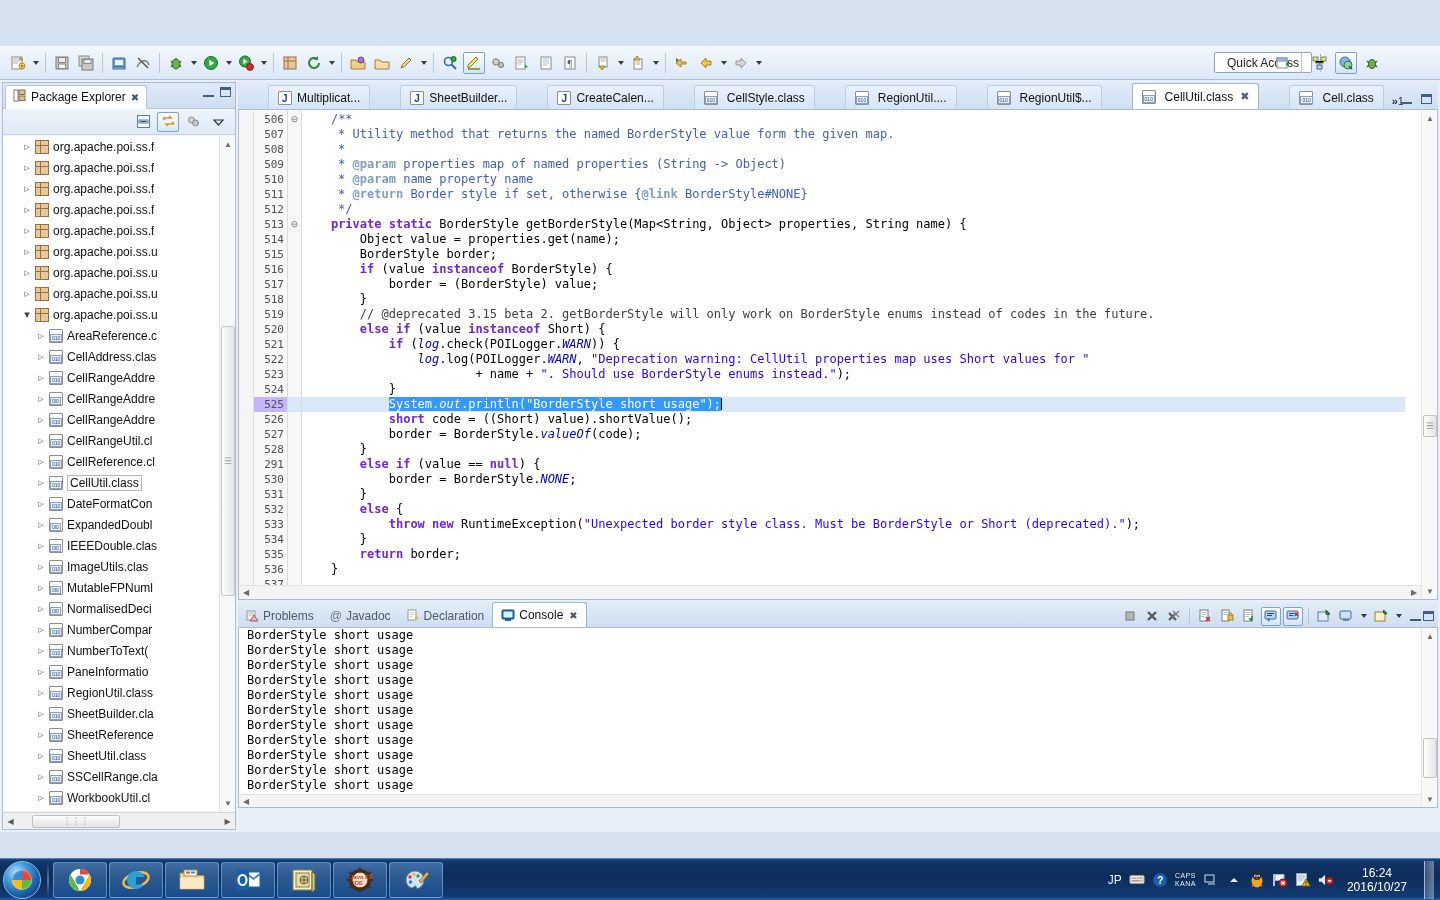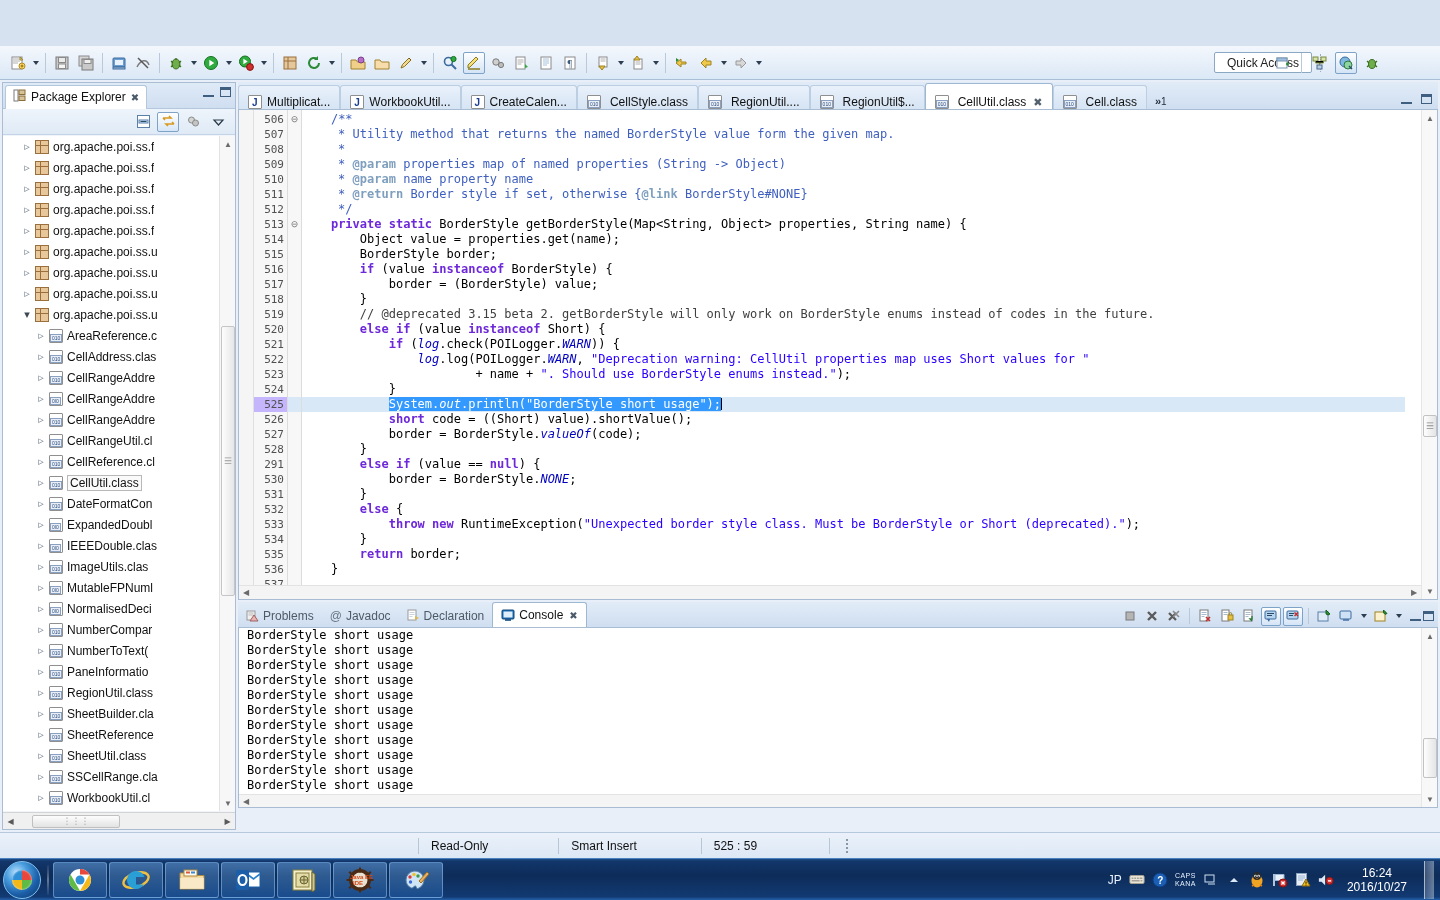--- a/index.html
+++ b/index.html
@@ -151,24 +151,24 @@
     position:absolute; left:1px; top:190px; width:14px; height:270px;
     background:linear-gradient(to right,#fdfdfd,#e6e6e6); border:1px solid #c5c5c5; border-radius:2px;
     display:flex;align-items:center;justify-content:center; color:#9a9a9a; font-size:9px;
   }
 
   
   .editor-area { position:absolute; left:238px; top:2px; width:1200px; height:518px; }
   .etabrow { height: 28px; display:flex; align-items:flex-end; position:relative;
     background: linear-gradient(to bottom,#e2ecf8,#cfdef0); border-bottom:1px solid #a8bdd4;}
   .etab {
-    height: 24px; display:flex; align-items:flex-end; gap:5px; padding:0 9px;
+    height: 24px; display:flex; align-items:center; gap:5px; padding:0 9px;
     font-size:12px; color:#111; white-space:nowrap;
     border-left:1px solid #bccee2; border-right:1px solid #bccee2; border-top:1px solid #bccee2;
-    border-radius:3px 3px 0 0; background:linear-gradient(to bottom,#e9f1fb,#d6e4f4);
+    border-radius:3px 3px 0 0; background:linear-gradient(to bottom,#e9f1fb,#d6e4f4);margin-left:30px;
   }
   .etab.active { background:#fff; border-color:#9fb8d2; height:26px; }
   .etab .closex { font-size:11px; color:#54616e; margin-left:2px;}
   .etab-overflow { display:flex; align-items:flex-end; padding:0 8px 2px 8px; font-size:11px; color:#22303d;}
   .etab-ctrls { position:absolute; right:6px; bottom:5px; display:flex; gap:9px; align-items:center;}
   .ic-java { width:14px;height:14px;flex:none;background:#fff;border:1px solid #8f8f8f;border-radius:1px;position:relative;}
   .ic-java::after{content:"J";position:absolute;left:3px;top:0px;font-size:10px;color:#1a3e8f;font-weight:bold;line-height:13px;}
 
   .code-wrap { position:absolute; left:0; top:28px; right:0; bottom:0; background:#fff; border:1px solid #a8bdd4; border-top:none;}
   .anno-ruler { position:absolute; left:0; top:0; width:15px; bottom:0; background:#f5f5f5; border-right:1px solid #e0e0e0;}
@@ -739,21 +739,21 @@
     </div>
 
     <div class="editor-area">
       <div class="etabrow" id="editor-tabs">
           <div class="etab">
             <span class="ic-java"></span>
             <span>Multiplicat...</span>
           </div>
           <div class="etab">
             <span class="ic-java"></span>
-            <span>WorkbookUtil...</span>
+            <span>SheetBuilder...</span>
           </div>
           <div class="etab">
             <span class="ic-java"></span>
             <span>CreateCalen...</span>
           </div>
           <div class="etab">
             <span class="ic-class"></span>
             <span>CellStyle.class</span>
           </div>
           <div class="etab">
@@ -995,38 +995,20 @@
           <div class="cvs-thumb"></div>
           <div class="tv-arrow" style="position:absolute;bottom:0;left:0">▼</div>
         </div>
         <div class="console-hscroll">
           <div class="ch-arrow">◀</div>
         </div>
       </div>
     </div>
   </div>
 
-  <div class="statusbar">
-    <div style="width:238px"></div>
-    <div style="width:180px"></div>
-    <div class="sb-seg">Read-Only</div>
-    <div style="width:58px"></div>
-    <div class="sb-seg">Smart Insert</div>
-    <div style="width:52px"></div>
-    <div class="sb-seg">525 : 59</div>
-    <div style="width:60px"></div>
-    <div class="sb-seg">
-      <span class="sb-dots">
-          <i></i>
-          <i></i>
-          <i></i>
-          <i></i>
-        </span>
-    </div>
-  </div>
 
   <div class="taskbar">
     <div class="startorb">
         <span class="orb-inner"></span>
       </div>
     <div class="tasksep"></div>
     <div class="taskitem">
       <svg width="26" height="26" viewBox="0 0 26 26">
         <circle cx="13" cy="13" r="11" fill="#fff"></circle>
         <path d="M13 2a11 11 0 0 1 9.5 5.5H13z" fill="#e8483b"></path>

